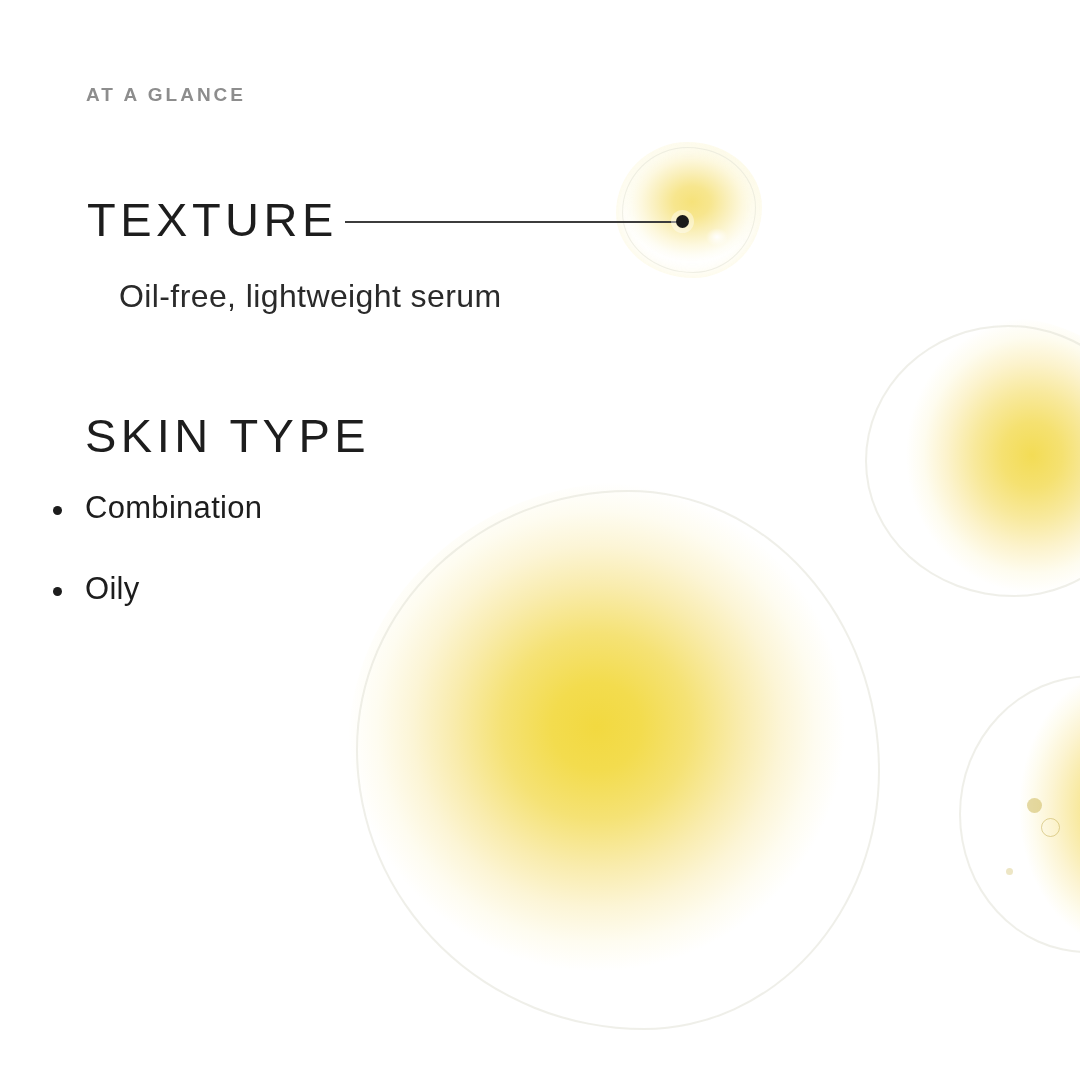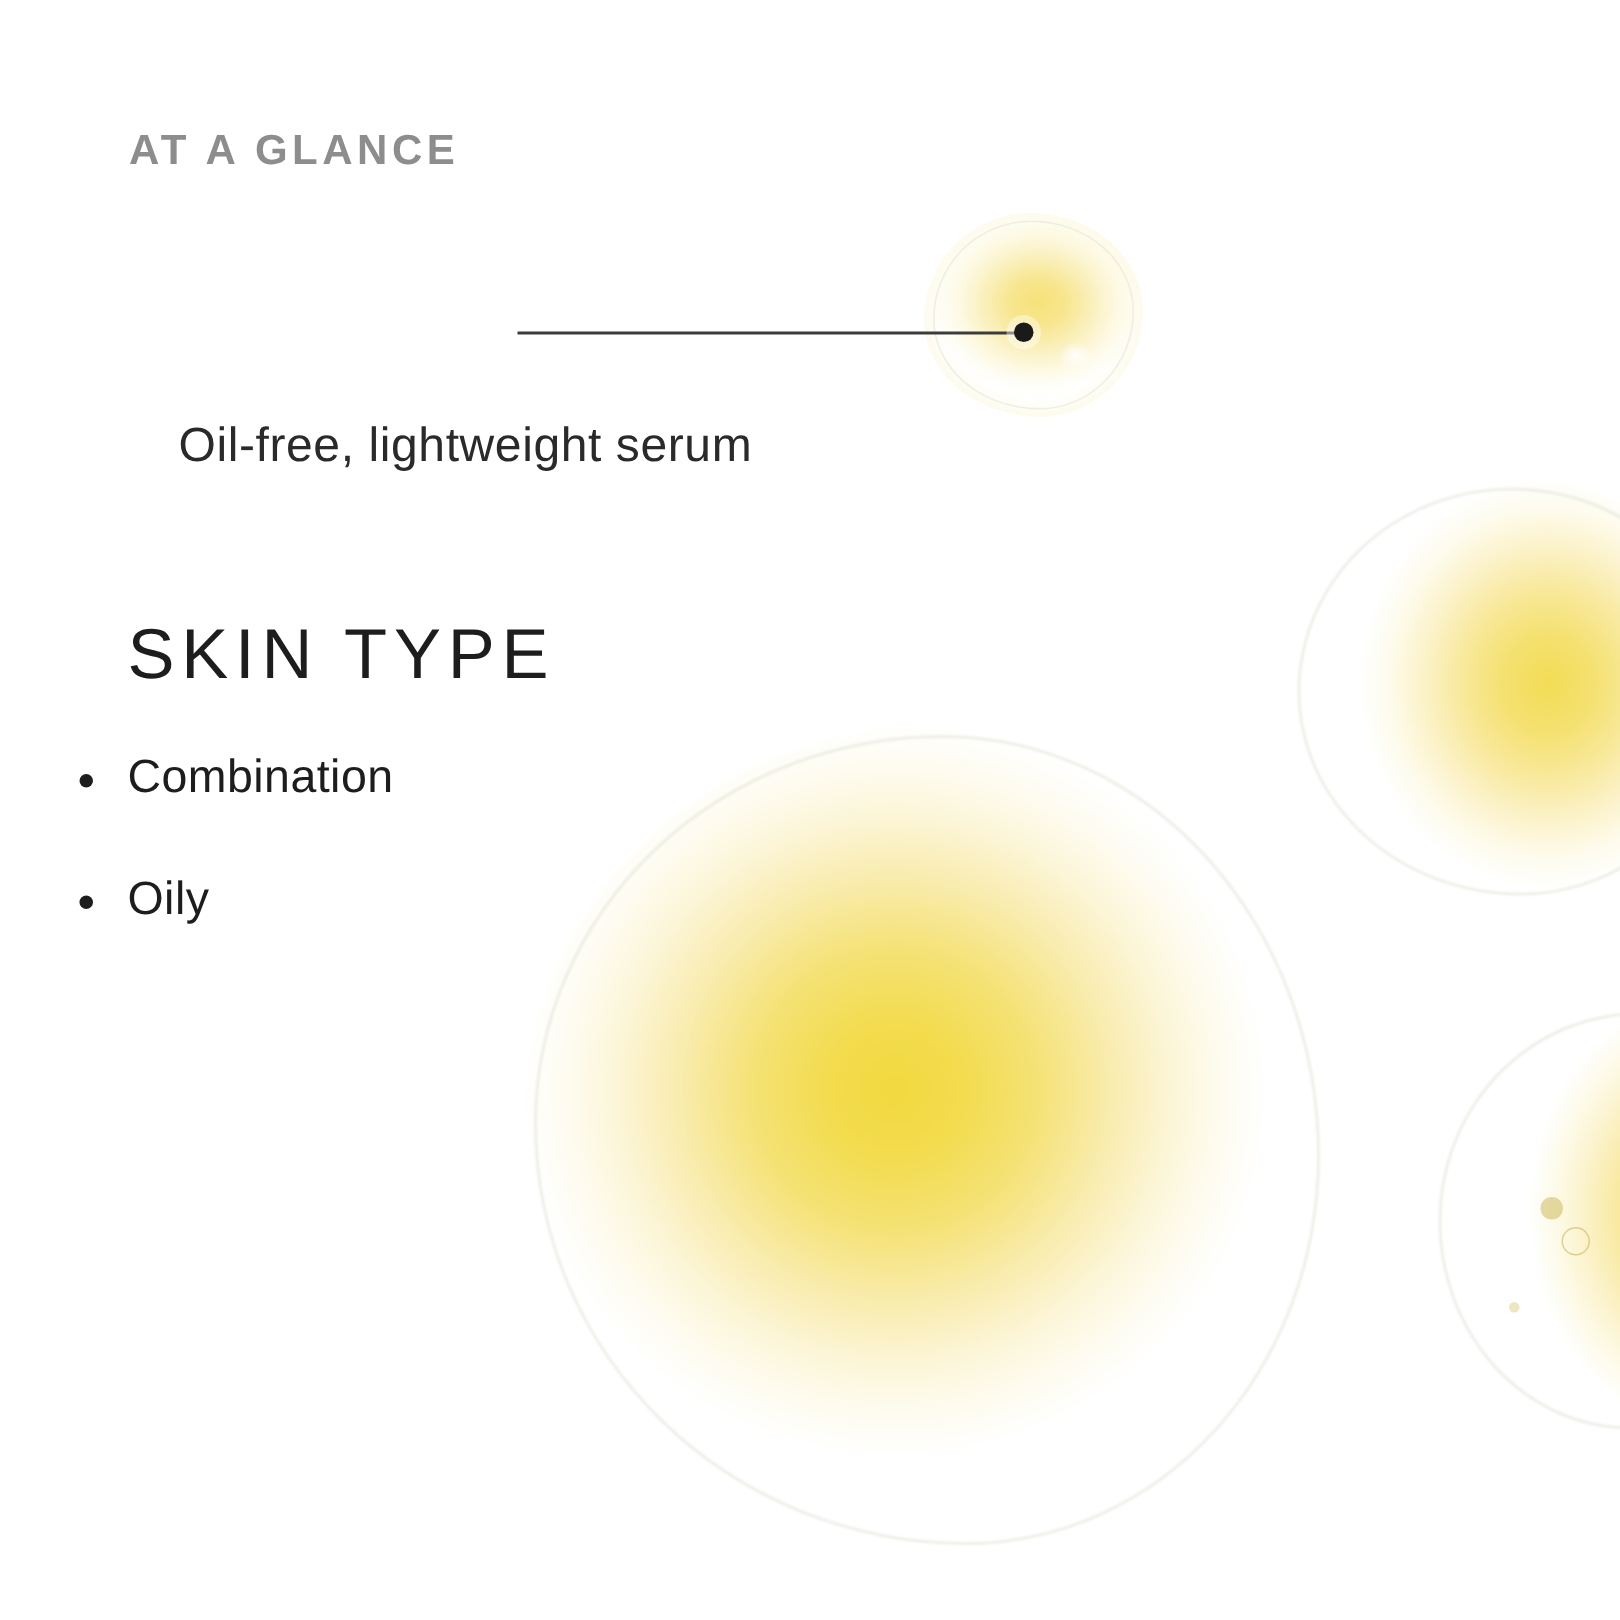--- a/index.html
+++ b/index.html
@@ -182,21 +182,21 @@
   .text-layer {
     position: absolute;
     inset: 0;
     z-index: 3;
   }
 
   #eyebrow-label {
     position: absolute;
     left: 86px;
     top: 84px;
-    font-size: 28px;
+    font-size: 19px;
     font-weight: 700;
     letter-spacing: 3.0px;
     color: #8d8d8d;
     white-space: nowrap;
   }
 
   .section-heading {
     position: absolute;
     font-size: 47px;
     font-weight: 300;
@@ -239,21 +239,21 @@
     border-radius: 50%;
     background: #1a1a1a;
     z-index: 5;
     box-shadow: 0 0 0 5px rgba(255, 255, 255, 0.42);
   }
 
   
   #skintype-list {
     position: absolute;
     left: 52px;
-    top: 500px;
+    top: 490px;
     margin: 0;
     padding: 0;
     list-style: none;
   }
   #skintype-list li {
     position: relative;
     padding-left: 33px;
     margin-bottom: 44px;
     font-size: 31px;
     font-weight: 300;
@@ -292,20 +292,21 @@
     <div class="bubble" id="bubble-speck"></div>
   </div>
 
   <div id="leader-line"></div>
   <div id="leader-dot"></div>
 
   <div class="text-layer">
 
     <div id="eyebrow-label">AT A GLANCE</div>
 
+    <div class="section-heading" id="texture-heading">TEXTURE</div>
 
     <div id="texture-description">Oil-free, lightweight serum</div>
 
     <div class="section-heading" id="skintype-heading">SKIN TYPE</div>
 
     <ul id="skintype-list">
       <li>
         <span class="bullet-dot"></span>
         <span>Combination</span>
       </li>

